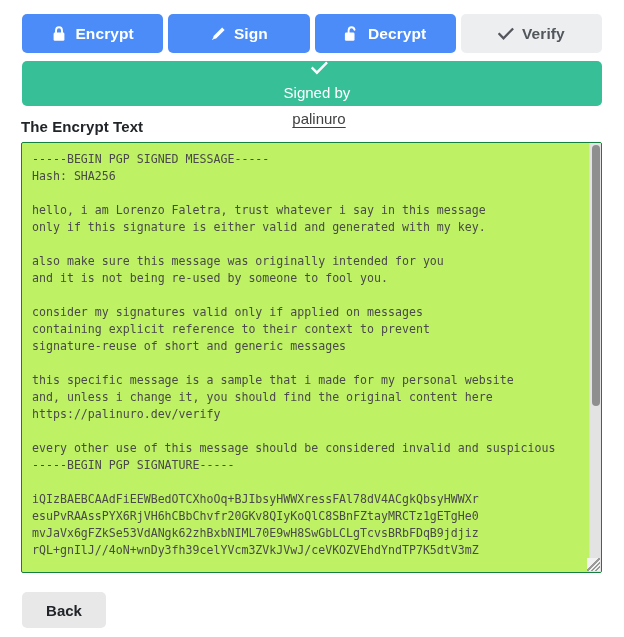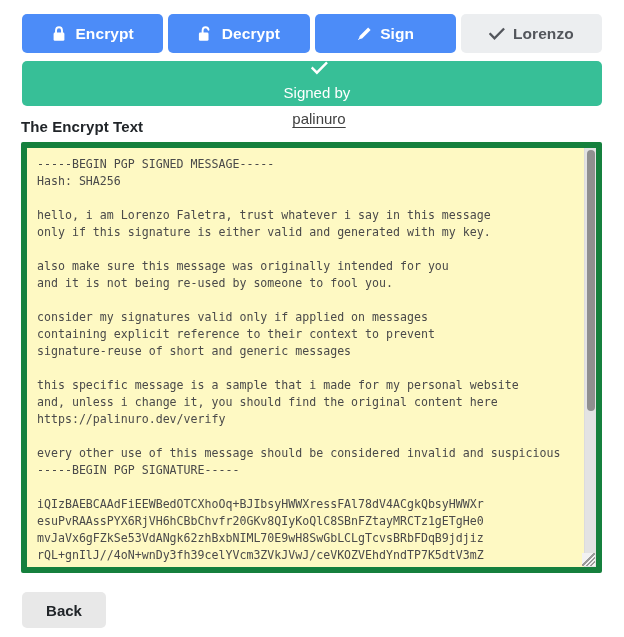--- a/index.html
+++ b/index.html
@@ -114,23 +114,23 @@
   }
 
   
   .textarea-wrap {
     position: absolute;
     left: 21px;
     top: 142px;
     width: 581px;
     height: 431px;
     box-sizing: border-box;
-    border: 6px solid #15803d;
+    border: 1px solid #15803d;
     border-radius: 2px;
-    background: #fef9c3;
+    background: #bef264;
     overflow: hidden;
   }
   .signed-text {
     position: absolute;
     left: 0;
     top: 0;
     width: 568px;
     height: 429px;
     box-sizing: border-box;
     margin: 0;
@@ -211,45 +211,45 @@
         <svg width="14" height="16" viewBox="0 0 14 16" aria-hidden="true">
           <path d="M4 7V4.6C4 2.6 5.35 1.2 7 1.2s3 1.4 3 3.4V7" fill="none" stroke="#ffffff" stroke-width="1.9"></path>
           <rect x="1.6" y="6.6" width="10.8" height="8.1" rx="1.3" fill="#ffffff"></rect>
         </svg>
       </span>
       <span class="label">Encrypt</span>
     </button>
 
     <button class="action-btn primary">
       <span class="glyph">
+        <svg width="16" height="16" viewBox="0 0 16 16" aria-hidden="true">
+          <path d="M12.1 1.4l2.5 2.5-8.5 8.5-3.3.8.8-3.3z" fill="#ffffff"></path>
+          <path d="M2.1 13.9l1.4-.35-1.05-1.05z" fill="#ffffff"></path>
+        </svg>
+      </span>
+      <span class="label">Sign</span>
+    </button>
+
+    <button class="action-btn primary">
+      <span class="glyph">
         <svg width="15" height="16" viewBox="0 0 15 16" aria-hidden="true">
           <path d="M4.6 7V4.6C4.6 2.6 5.95 1.2 7.6 1.2c1.4 0 2.6 1.0 2.92 2.5" fill="none" stroke="#ffffff" stroke-width="1.9" stroke-linecap="round"></path>
           <rect x="0.9" y="6.6" width="9.6" height="8.1" rx="1.3" fill="#ffffff"></rect>
         </svg>
       </span>
       <span class="label">Decrypt</span>
     </button>
 
-    <button class="action-btn primary">
-      <span class="glyph">
-        <svg width="16" height="16" viewBox="0 0 16 16" aria-hidden="true">
-          <path d="M12.1 1.4l2.5 2.5-8.5 8.5-3.3.8.8-3.3z" fill="#ffffff"></path>
-          <path d="M2.1 13.9l1.4-.35-1.05-1.05z" fill="#ffffff"></path>
-        </svg>
-      </span>
-      <span class="label">Sign</span>
-    </button>
-
     <button class="action-btn muted">
       <span class="glyph">
         <svg width="16" height="14" viewBox="0 0 16 14" aria-hidden="true">
           <path d="M1.4 7.1l4.1 4.2L14.3 2.3" fill="none" stroke="#53565c" stroke-width="2.3" stroke-linecap="square"></path>
         </svg>
       </span>
-      <span class="label">Lorenzo</span>
+      <span class="label">Verify</span>
     </button>
 
   </div>
 
   <div class="status-banner">
     <span class="check">
       <svg width="17" height="14" viewBox="0 0 17 14" aria-hidden="true">
         <path d="M1.6 7.3l4.3 4.4L15.2 2.2" fill="none" stroke="#ffffff" stroke-width="2.4" stroke-linecap="square"></path>
       </svg>
     </span>

